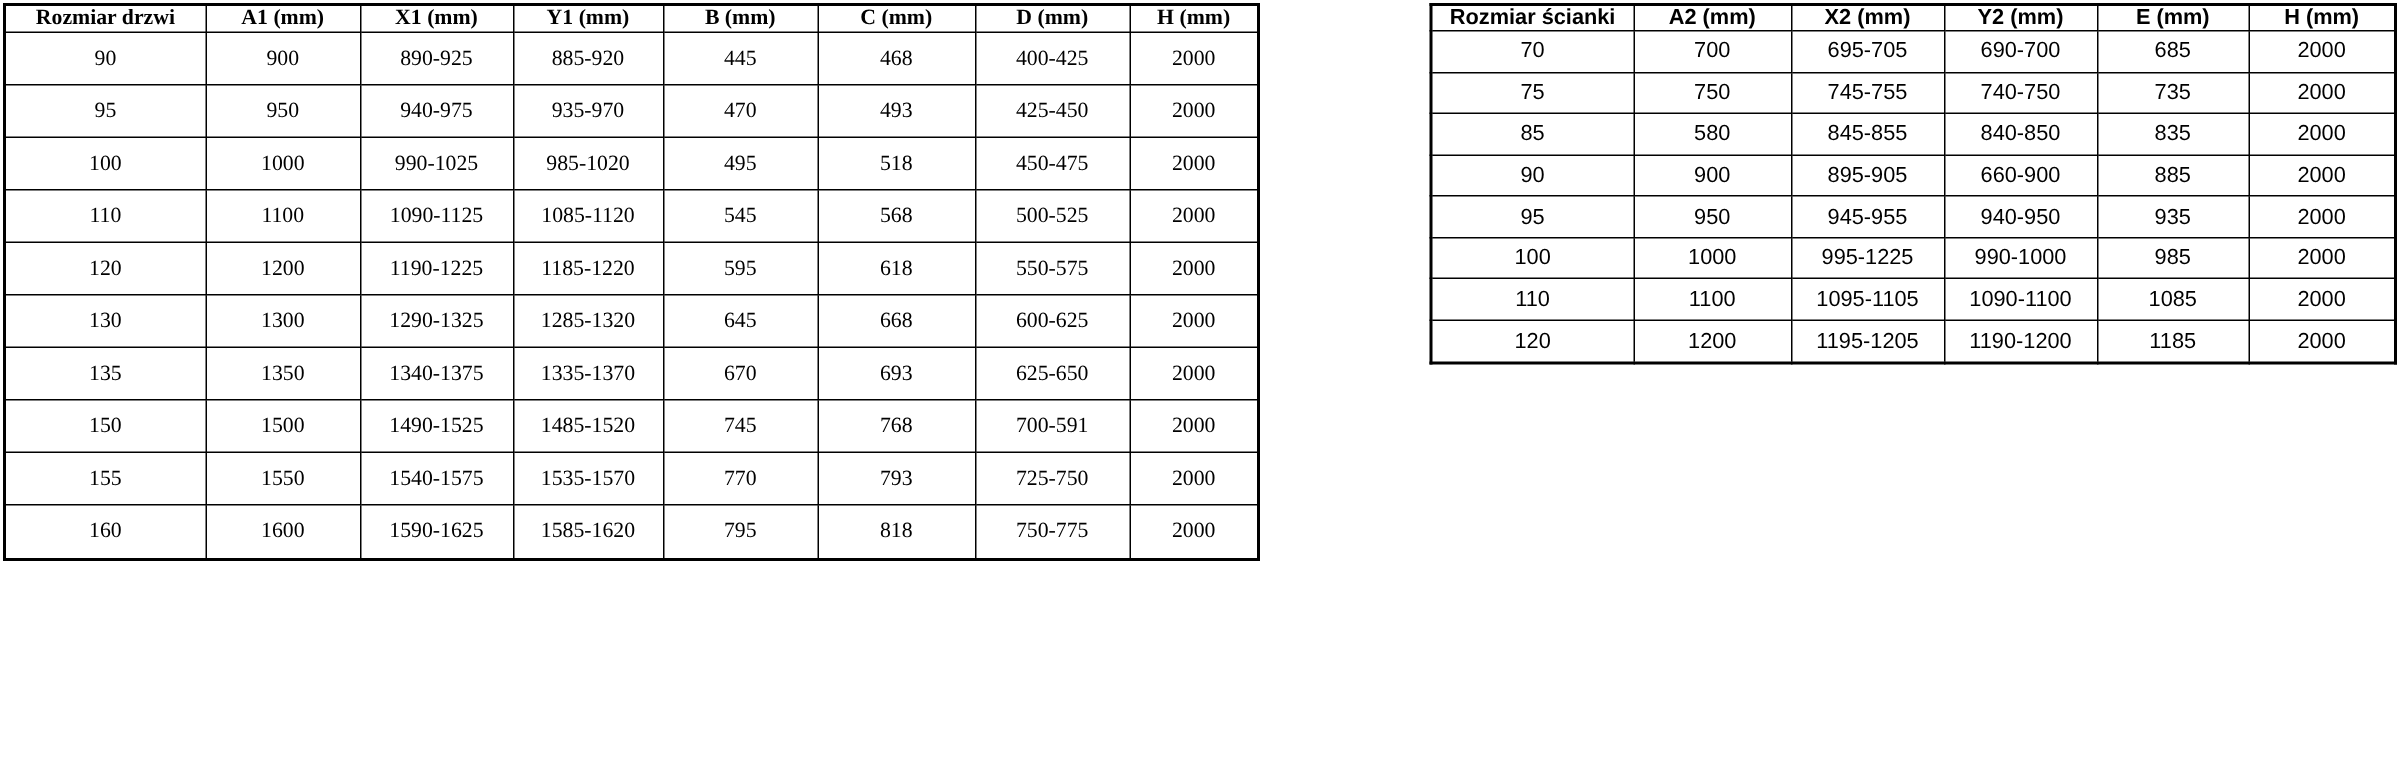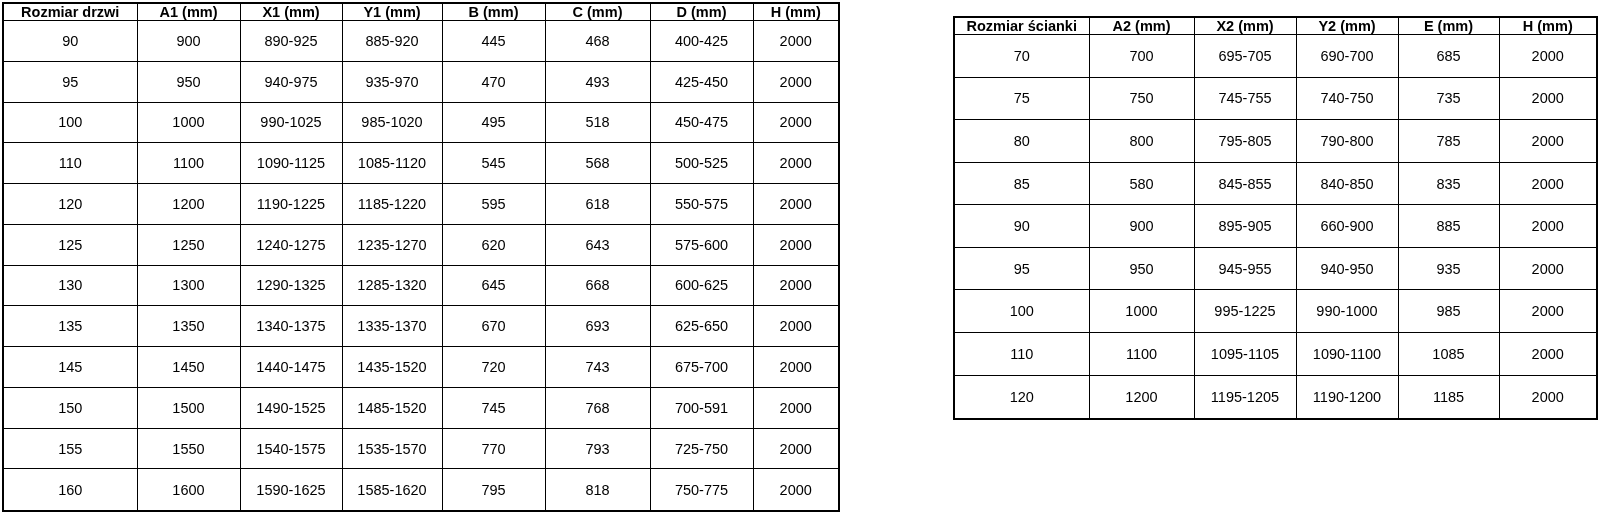--- a/index.html
+++ b/index.html
@@ -30,27 +30,28 @@
     padding: 0;
     overflow: hidden;
     white-space: nowrap;
   }
   table.dim td { font-weight: 400; }
   table.dim th { font-weight: 700; }
   #door-table {
     left: 2px;
     top: 2px;
     width: 836px;
-    height: 510px;
+    height: 372px;
+    font-family: Liberation Serif, serif;
   }
   #wall-table {
     left: 953px;
-    top: 16px;
+    top: 2px;
     width: 643px;
-    height: 404px;
+    height: 241px;
   }
 </style>
 </head>
 <body>
 
 <table id="door-table" class="dim">
   <colgroup>
     <col style="width:134px">
     <col style="width:103px">
     <col style="width:102px">
@@ -117,57 +118,37 @@
         <td>120</td>
         <td>1200</td>
         <td>1190-1225</td>
         <td>1185-1220</td>
         <td>595</td>
         <td>618</td>
         <td>550-575</td>
         <td>2000</td>
       </tr>
       <tr>
-        <td>125</td>
-        <td>1250</td>
-        <td>1240-1275</td>
-        <td>1235-1270</td>
-        <td>620</td>
-        <td>643</td>
-        <td>575-600</td>
-        <td>2000</td>
-      </tr>
-      <tr>
         <td>130</td>
         <td>1300</td>
         <td>1290-1325</td>
         <td>1285-1320</td>
         <td>645</td>
         <td>668</td>
         <td>600-625</td>
         <td>2000</td>
       </tr>
       <tr>
         <td>135</td>
         <td>1350</td>
         <td>1340-1375</td>
         <td>1335-1370</td>
         <td>670</td>
         <td>693</td>
         <td>625-650</td>
-        <td>2000</td>
-      </tr>
-      <tr>
-        <td>145</td>
-        <td>1450</td>
-        <td>1440-1475</td>
-        <td>1435-1520</td>
-        <td>720</td>
-        <td>743</td>
-        <td>675-700</td>
         <td>2000</td>
       </tr>
       <tr>
         <td>150</td>
         <td>1500</td>
         <td>1490-1525</td>
         <td>1485-1520</td>
         <td>745</td>
         <td>768</td>
         <td>700-591</td>
@@ -226,28 +207,20 @@
       </tr>
       <tr>
         <td>75</td>
         <td>750</td>
         <td>745-755</td>
         <td>740-750</td>
         <td>735</td>
         <td>2000</td>
       </tr>
       <tr>
-        <td>80</td>
-        <td>800</td>
-        <td>795-805</td>
-        <td>790-800</td>
-        <td>785</td>
-        <td>2000</td>
-      </tr>
-      <tr>
         <td>85</td>
         <td>580</td>
         <td>845-855</td>
         <td>840-850</td>
         <td>835</td>
         <td>2000</td>
       </tr>
       <tr>
         <td>90</td>
         <td>900</td>

